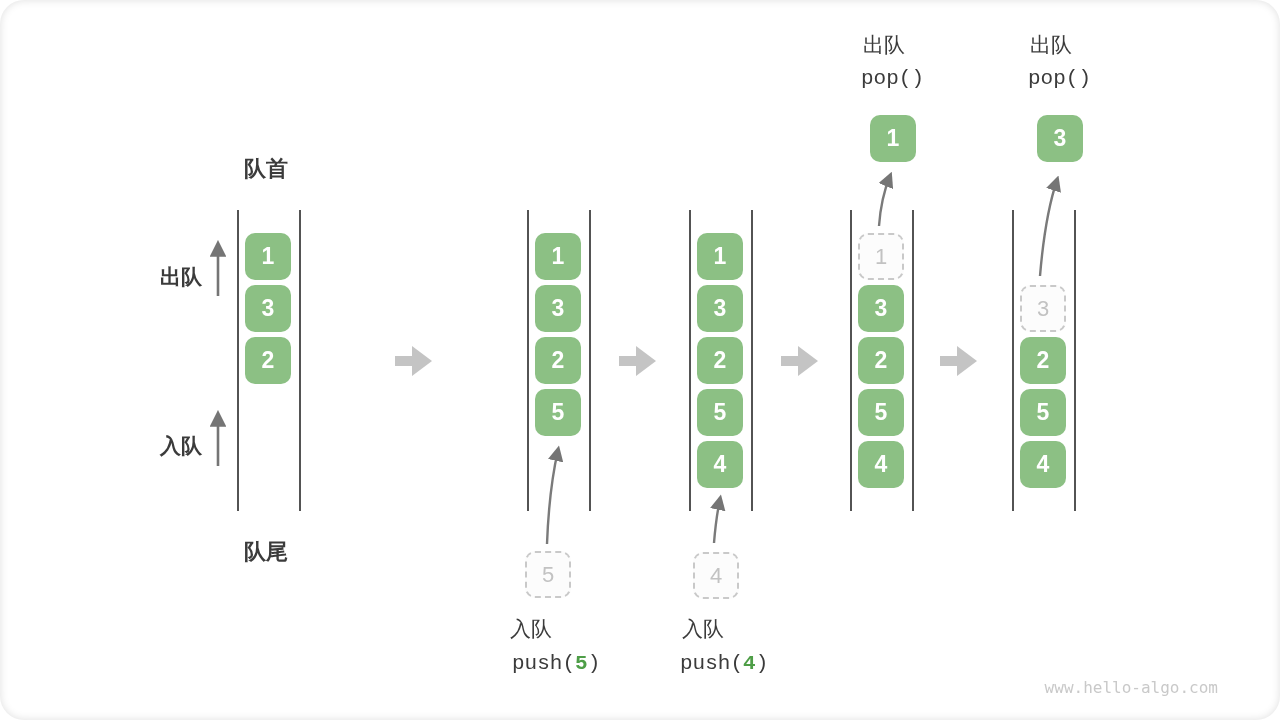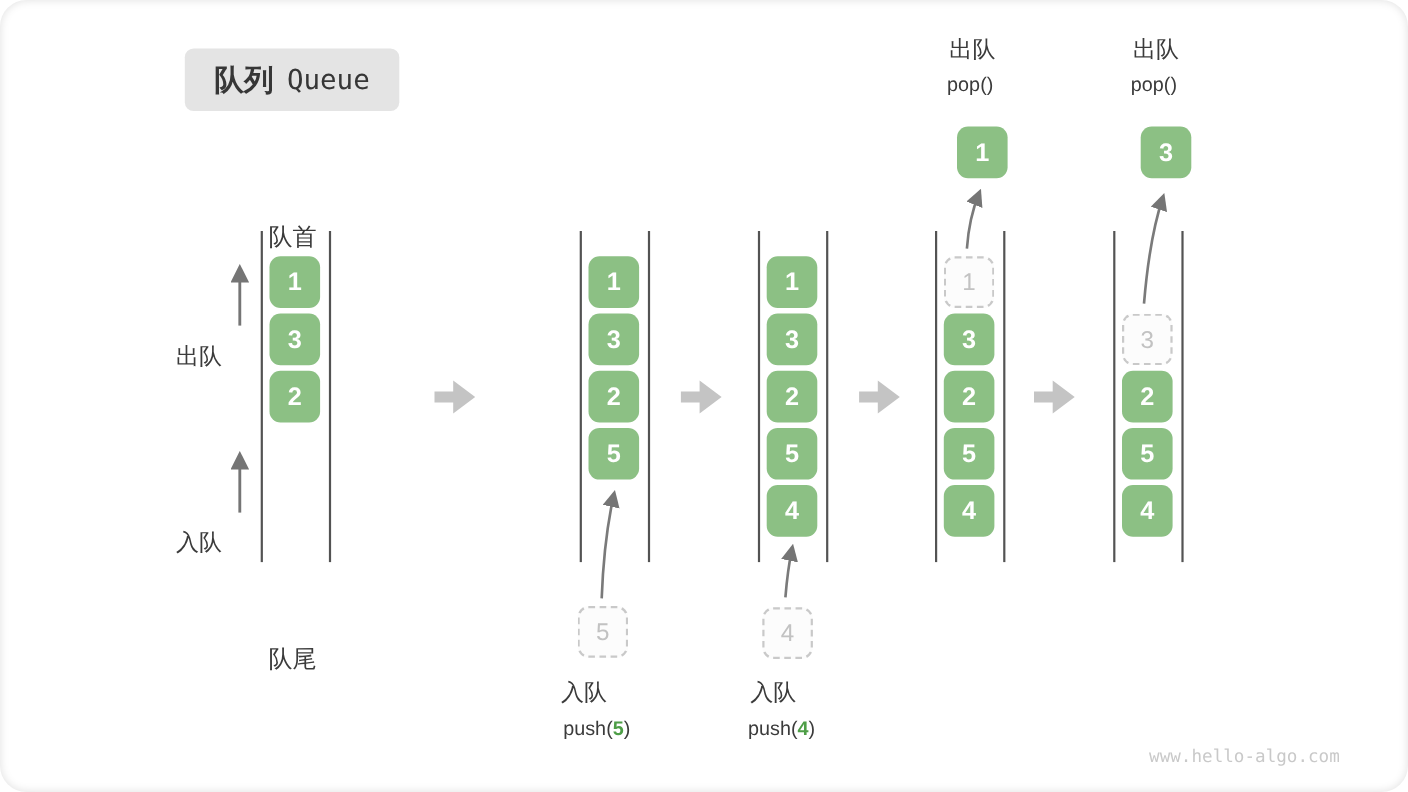--- a/index.html
+++ b/index.html
@@ -57,29 +57,29 @@
     position: absolute;
     width: 46px; height: 47px;
     border-radius: 10px;
     border: 2px dashed #c9c9c9;
     background: #fcfcfc;
     color: #c2c2c2;
     font-size: 22px; font-weight: 400;
     display: flex; align-items: center; justify-content: center;
   }
 
-  .zh-label { position: absolute; font-size: 22px; font-weight: 400; color: #3b3b3b; margin-top: 47px; }
+  .zh-label { position: absolute; font-size: 22px; font-weight: 700; color: #3b3b3b; }
   .zh-label.center { text-align: center; width: 80px; }
   .zh-label.right { text-align: right; width: 74px; }
 
   .op-label { position: absolute; font-size: 21px; font-weight: 400; color: #3b3b3b; }
   .op-code {
     position: absolute;
-    font-family: Liberation Sans, sans-serif;
-    font-size: 18px; color: #3b3b3b;
+    font-family: Liberation Mono, monospace;
+    font-size: 21px; color: #3b3b3b;
     white-space: nowrap;
   }
   .op-code .arg { color: #4e9e47; font-weight: 700; }
 
   .watermark {
     position: absolute;
     right: 62px; top: 678px;
     font-family: "DejaVu Sans Mono", "Liberation Mono", monospace;
     font-size: 16px;
     color: #c9c9c9;
@@ -104,24 +104,20 @@
     <path d="M714,543 Q716,518 720,499" stroke="#7a7a7a" stroke-width="2.4" fill="none" marker-end="url(#ah)"></path>
     <path d="M879,226 Q881,198 890,176" stroke="#7a7a7a" stroke-width="2.4" fill="none" marker-end="url(#ah)"></path>
     <path d="M1040,276 Q1045,216 1057,180" stroke="#7a7a7a" stroke-width="2.4" fill="none" marker-end="url(#ah)"></path>
 
     <polygon points="0,10 17,10 17,0 37,15 17,30 17,20 0,20" transform="translate(395,346)" fill="#c4c4c4"></polygon>
     <polygon points="0,10 17,10 17,0 37,15 17,30 17,20 0,20" transform="translate(619,346)" fill="#c4c4c4"></polygon>
     <polygon points="0,10 17,10 17,0 37,15 17,30 17,20 0,20" transform="translate(781,346)" fill="#c4c4c4"></polygon>
     <polygon points="0,10 17,10 17,0 37,15 17,30 17,20 0,20" transform="translate(940,346)" fill="#c4c4c4"></polygon>
   </svg>
 
-  <div class="title-badge">
-    <span class="title-zh">队列</span>
-    <span class="title-en">Queue</span>
-  </div>
 
   <div class="zh-label center" style="left:226px; top:154px;">队首</div>
   <div class="zh-label center" style="left:226px; top:537px;text-align:center;">队尾</div>
   <div class="zh-label right" style="left:128px; top:263px; font-size:21px;">出队</div>
   <div class="zh-label right" style="left:128px; top:432px; font-size:21px;">入队</div>
 
   <div class="rail" style="left:237px;"></div>
   <div class="rail" style="left:299px;"></div>
   <div class="qbox" style="left:245px; top:233px;">1</div>
   <div class="qbox" style="left:245px; top:285px;">3</div>

